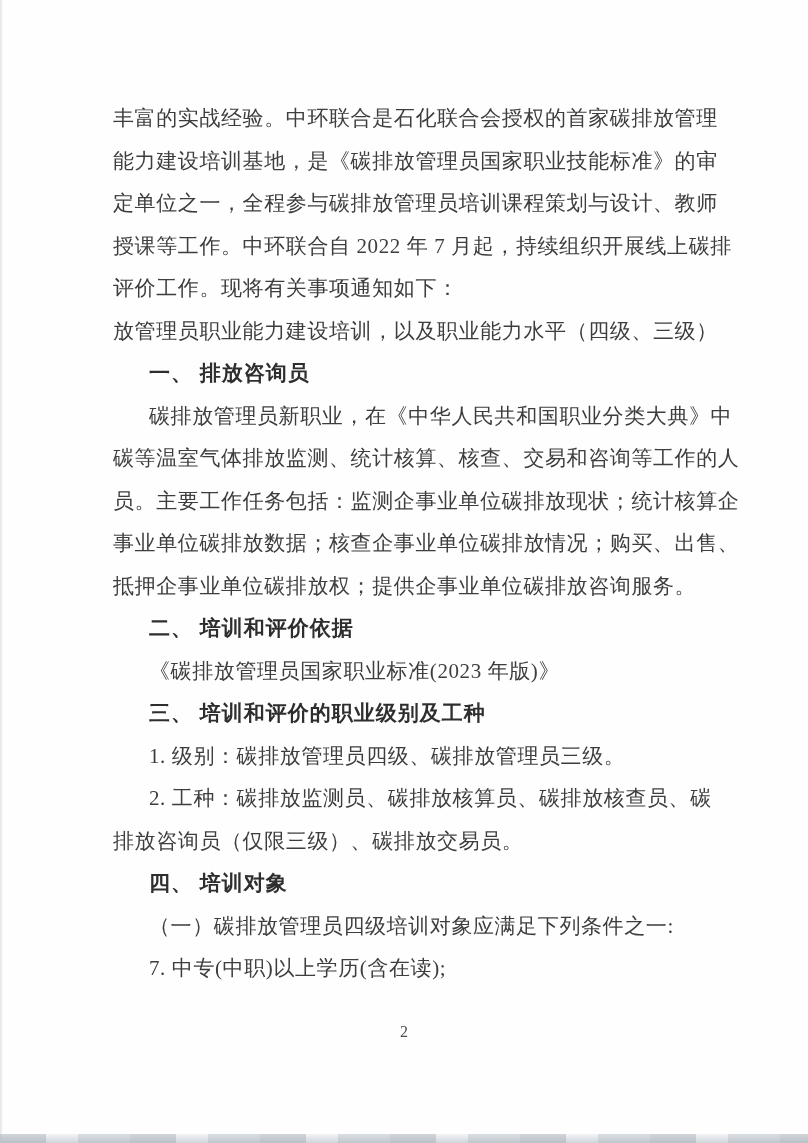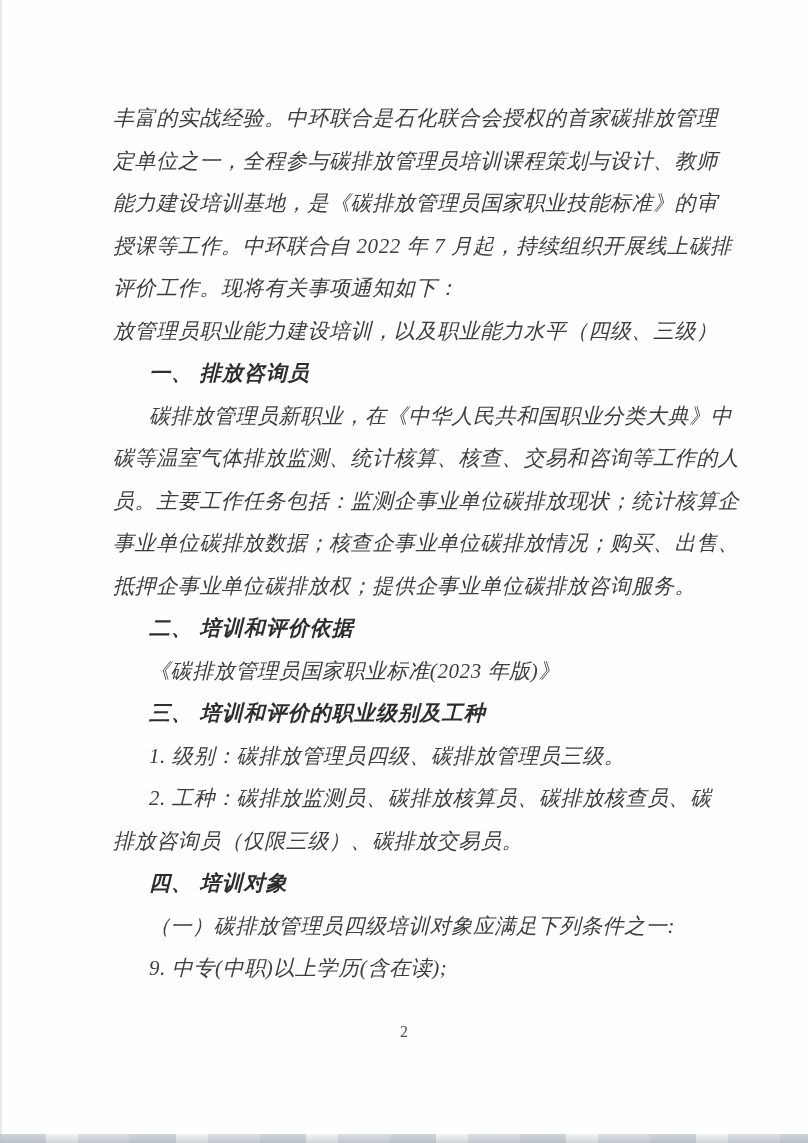--- a/index.html
+++ b/index.html
@@ -33,21 +33,20 @@
   .content{
     position:absolute;
     left:113px;top:97px;width:620px;
   }
   .line{
     height:42.5px;line-height:42.5px;
     font-size:21px;
     letter-spacing:0.6px;
     color:#3d3d3d;
     white-space:nowrap;
-    font-style:italic;
   }
   .indent{padding-left:36px;}
   .heading{
     font-family:"Liberation Sans","DejaVu Sans",sans-serif;
     font-weight:700;
     color:#2e2e2e;
     letter-spacing:1px;
   }
   .page-number{
     position:absolute;
@@ -58,40 +57,40 @@
     font-family:"Liberation Serif","DejaVu Serif",serif;
   }
 </style>
 </head>
 <body>
 
 <div class="page">
 
   <main class="content">
     <div class="line">丰富的实战经验。中环联合是石化联合会授权的首家碳排放管理</div>
+    <div class="line">能力建设培训基地，是《碳排放管理员国家职业技能标准》的审</div>
     <div class="line">定单位之一，全程参与碳排放管理员培训课程策划与设计、教师</div>
-    <div class="line">能力建设培训基地，是《碳排放管理员国家职业技能标准》的审</div>
     <div class="line">授课等工作。中环联合自 2022 年 7 月起，持续组织开展线上碳排</div>
     <div class="line">评价工作。现将有关事项通知如下：</div>
     <div class="line">放管理员职业能力建设培训，以及职业能力水平（四级、三级）</div>
     <div class="line indent heading">一、 排放咨询员</div>
     <div class="line indent">碳排放管理员新职业，在《中华人民共和国职业分类大典》中</div>
     <div class="line">碳等温室气体排放监测、统计核算、核查、交易和咨询等工作的人</div>
     <div class="line">员。主要工作任务包括：监测企事业单位碳排放现状；统计核算企</div>
     <div class="line">事业单位碳排放数据；核查企事业单位碳排放情况；购买、出售、</div>
     <div class="line">抵押企事业单位碳排放权；提供企事业单位碳排放咨询服务。</div>
     <div class="line indent heading">二、 培训和评价依据</div>
     <div class="line indent">《碳排放管理员国家职业标准(2023 年版)》</div>
     <div class="line indent heading">三、 培训和评价的职业级别及工种</div>
     <div class="line indent">1. 级别：碳排放管理员四级、碳排放管理员三级。</div>
     <div class="line indent">2. 工种：碳排放监测员、碳排放核算员、碳排放核查员、碳</div>
     <div class="line">排放咨询员（仅限三级）、碳排放交易员。</div>
     <div class="line indent heading">四、 培训对象</div>
     <div class="line indent">（一）碳排放管理员四级培训对象应满足下列条件之一:</div>
-    <div class="line indent">9. 中专(中职)以上学历(含在读);</div>
+    <div class="line indent">7. 中专(中职)以上学历(含在读);</div>
   </main>
 
   <div class="page-number">2</div>
 
   <div class="scan-edge-left"></div>
   <div class="scan-edge-bottom"></div>
 
 </div>
 
 </body></html>

